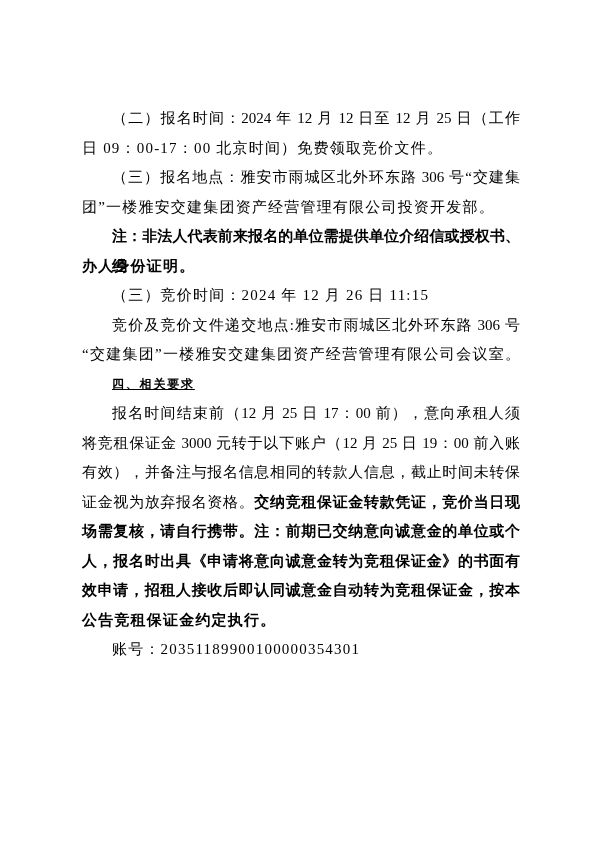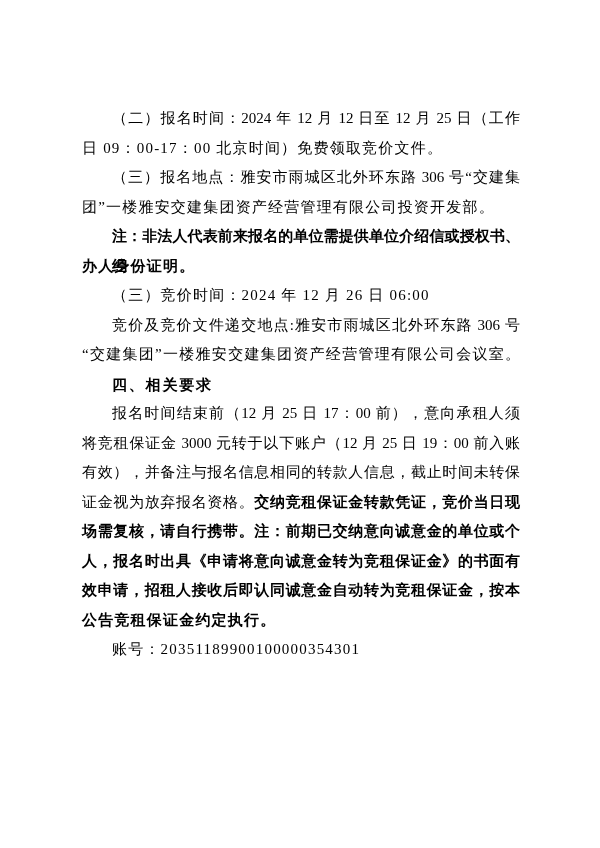--- a/index.html
+++ b/index.html
@@ -36,44 +36,45 @@
     letter-spacing: 0;
     white-space: normal;
     word-break: break-all;
     text-align: justify;
     text-align-last: justify;
   }
   .indent { padding-left: 30px; }
   .bold { font-weight: bold; font-family: Liberation Serif, serif; }
   .sans {
     font-family: "Liberation Sans", sans-serif;
-    font-size: 15px;
+    font-size: 12px;
     letter-spacing: 1.8px;
     font-weight: bold;
+    text-decoration: underline;
   }
 </style>
 </head>
 <body>
 
 <div class="page">
   <div class="doc">
 
     <div class="line indent stretch"><span>（二）报名时间：2024 年 12 月 12 日至 12 月 25 日（工作</span></div>
 
     <div class="line"><span>日 09：00-17：00 北京时间）免费领取竞价文件。</span></div>
 
     <div class="line indent stretch"><span>（三）报名地点：雅安市雨城区北外环东路 306 号“交建集</span></div>
 
     <div class="line"><span>团”一楼雅安交建集团资产经营管理有限公司投资开发部。</span></div>
 
     <div class="line indent stretch bold"><span>注：非法人代表前来报名的单位需提供单位介绍信或授权书、经</span></div>
 
     <div class="line bold"><span>办人身份证明。</span></div>
 
-    <div class="line indent"><span>（三）竞价时间：2024 年 12 月 26 日 06:00</span></div>
+    <div class="line indent"><span>（三）竞价时间：2024 年 12 月 26 日 11:15</span></div>
 
     <div class="line indent stretch"><span>竞价及竞价文件递交地点:雅安市雨城区北外环东路 306 号</span></div>
 
     <div class="line stretch"><span>“交建集团”一楼雅安交建集团资产经营管理有限公司会议室。</span></div>
 
     <div class="line indent sans"><span>四、相关要求</span></div>
 
 
     <div class="line indent stretch"><span>报名时间结束前（12 月 25 日 17：00 前），意向承租人须</span></div>
 

